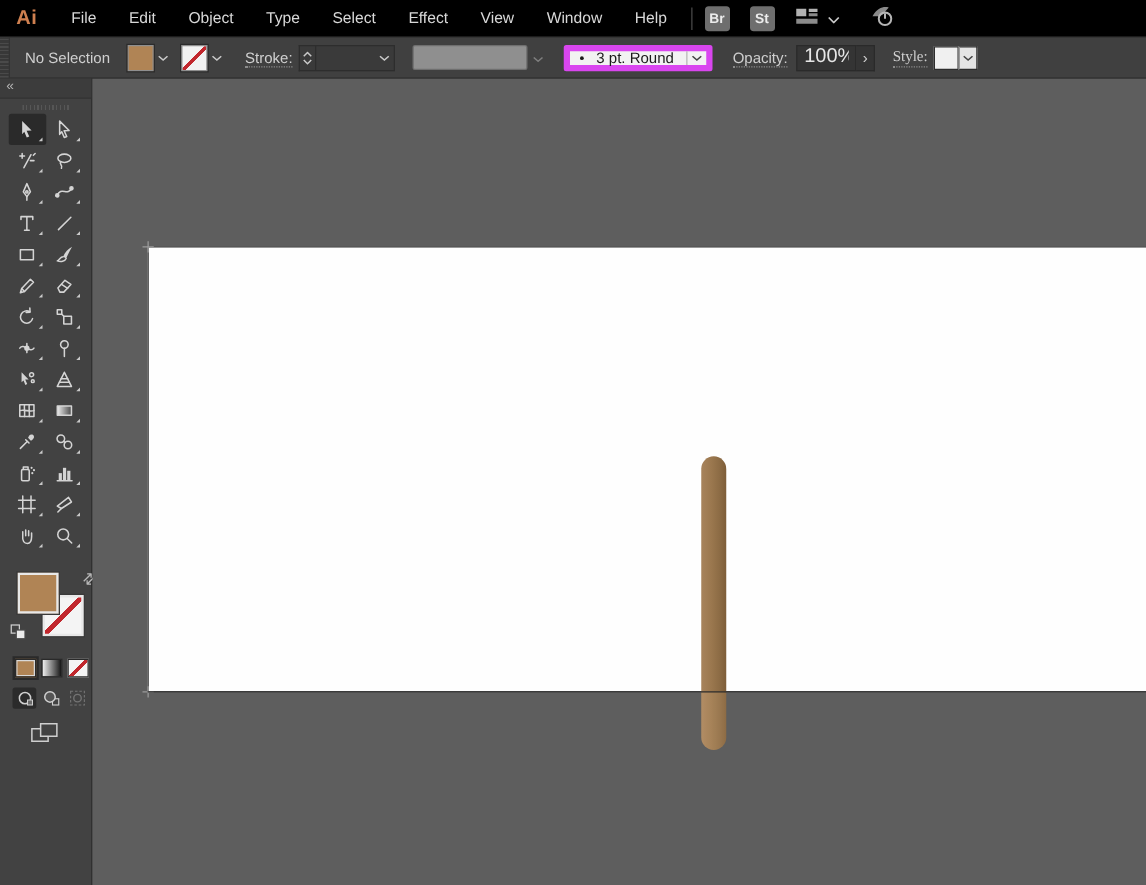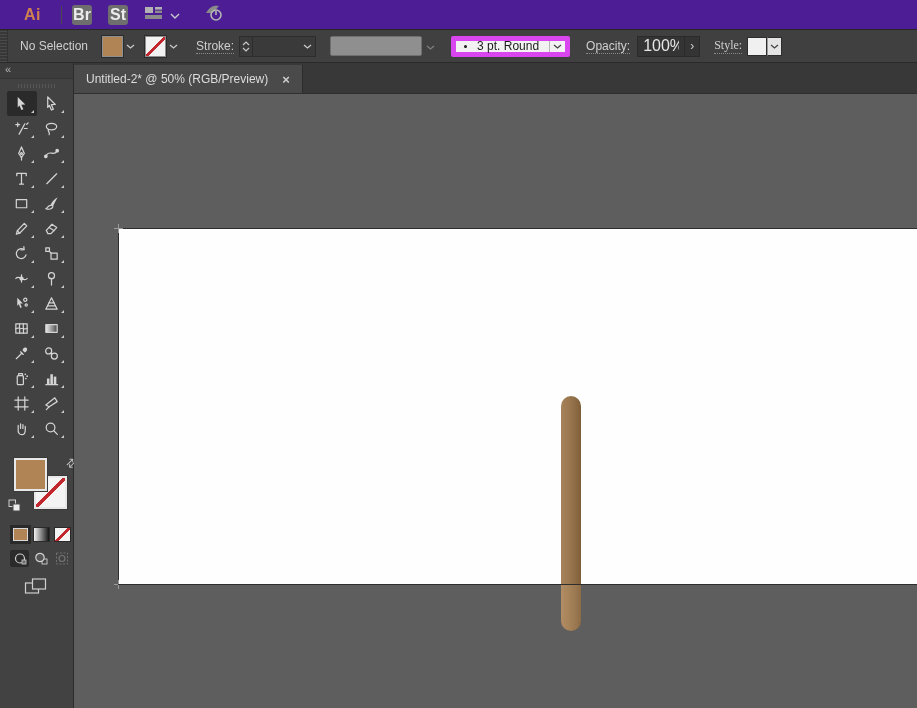--- a/index.html
+++ b/index.html
@@ -2,28 +2,28 @@
 <html><head>
 <meta charset="utf-8">
 <style>
   html,body{margin:0;padding:0;background:#222;}
   *{box-sizing:border-box;}
   .app{width:917px;height:708px;overflow:hidden;position:relative;
        font-family:"Liberation Sans",sans-serif;color:#d6d6d6;font-size:12px;
        background:#5e5e5e;user-select:none;}
 
   
-  .menubar{height:30px;background:#4c1d95;border-bottom:1px solid #262626;
-           display:flex;align-items:center;padding:0 22px;}
+  .menubar{height:30px;background:#000000;border-bottom:1px solid #262626;
+           display:flex;align-items:center;padding:0 11px;}
   .ai-logo{color:#cf8050;font-weight:bold;font-size:16px;margin:0 14px 0 2px;letter-spacing:0.5px;}
   .menu-items{display:flex;align-items:center;height:100%;}
   .menu-item{padding:0 13px;line-height:29px;font-size:12.5px;color:#d8d8d8;cursor:default;}
   .appbar-sep{width:1px;height:18px;background:#4a4a4a;margin:0 10px 0 6px;}
   .sq-btn{width:20px;height:20px;border-radius:3px;background:#6e6e6e;color:#ececec;
-          font-size:16px;font-weight:bold;display:flex;align-items:center;justify-content:center;
+          font-size:11px;font-weight:bold;display:flex;align-items:center;justify-content:center;
           margin-right:16px;}
   .ws-group{display:flex;align-items:center;margin-right:22px;}
   .chev-svg{display:inline-block;}
 
   
   .controlbar{height:33px;background:#404040;border-bottom:1px solid #2a2a2a;
               display:flex;align-items:center;padding-right:8px;}
   .grip{width:8px;height:100%;background:repeating-linear-gradient(0deg,#4a4a4a 0 1px,#383838 1px 3px);
         border-right:1px solid #333;margin-right:6px;}
   .sel-status{color:#cfcfcf;margin:0 14px 0 6px;white-space:nowrap;}
@@ -114,20 +114,31 @@
   .stick-lower{position:absolute;left:0;top:189px;bottom:0;width:100%;
                border-radius:0 0 10px 10px;background:rgba(255,213,165,0.12);}
 </style>
 </head>
 <body>
 
 <div class="app">
 
   <div class="menubar">
     <span class="ai-logo">Ai</span>
+    <div class="menu-items">
+        <div class="menu-item">File</div>
+        <div class="menu-item">Edit</div>
+        <div class="menu-item">Object</div>
+        <div class="menu-item">Type</div>
+        <div class="menu-item">Select</div>
+        <div class="menu-item">Effect</div>
+        <div class="menu-item">View</div>
+        <div class="menu-item">Window</div>
+        <div class="menu-item">Help</div>
+      </div>
     <div class="appbar-sep"></div>
     <div class="sq-btn">Br</div>
     <div class="sq-btn">St</div>
     <div class="ws-group">
       <span>
         <svg width="19" height="14" viewBox="0 0 19 14">
           <rect x="1" y="1" width="8" height="6" fill="#b2b2b2"></rect>
           <rect x="11" y="1" width="7" height="2.6" fill="#b2b2b2"></rect>
           <rect x="11" y="4.6" width="7" height="2.4" fill="#8b8b8b"></rect>
           <rect x="1" y="9" width="17" height="4" fill="#8b8b8b"></rect>
@@ -446,26 +457,20 @@
 
       <div class="screenmode">
         <svg width="24" height="19" viewBox="0 0 24 19">
           <rect x="1.5" y="6" width="13" height="10" fill="none" stroke="#cfcfcf" stroke-width="1.2"></rect>
           <rect x="8.5" y="2" width="13" height="10" fill="#424242" stroke="#cfcfcf" stroke-width="1.2"></rect>
         </svg>
       </div>
     </div>
 
     <div class="docarea">
-      <div class="tabbar">
-        <div class="tab">
-          <span>Untitled-2* @ 50% (RGB/Preview)</span>
-          <span class="tab-close">×</span>
-        </div>
-      </div>
       <div class="canvas">
         <div class="artboard"></div>
         <div class="cross tl"></div>
         <div class="cross bl"></div>
         <div class="stick" style="background: linear-gradient(90deg, rgb(167, 131, 92) 0%, rgb(154, 119, 78) 42%, rgb(141, 108, 69) 72%, rgb(126, 93, 56) 100%);">
           <div class="stick-lower"></div>
         </div>
         <div class="ab-line"></div>
       </div>
     </div>

